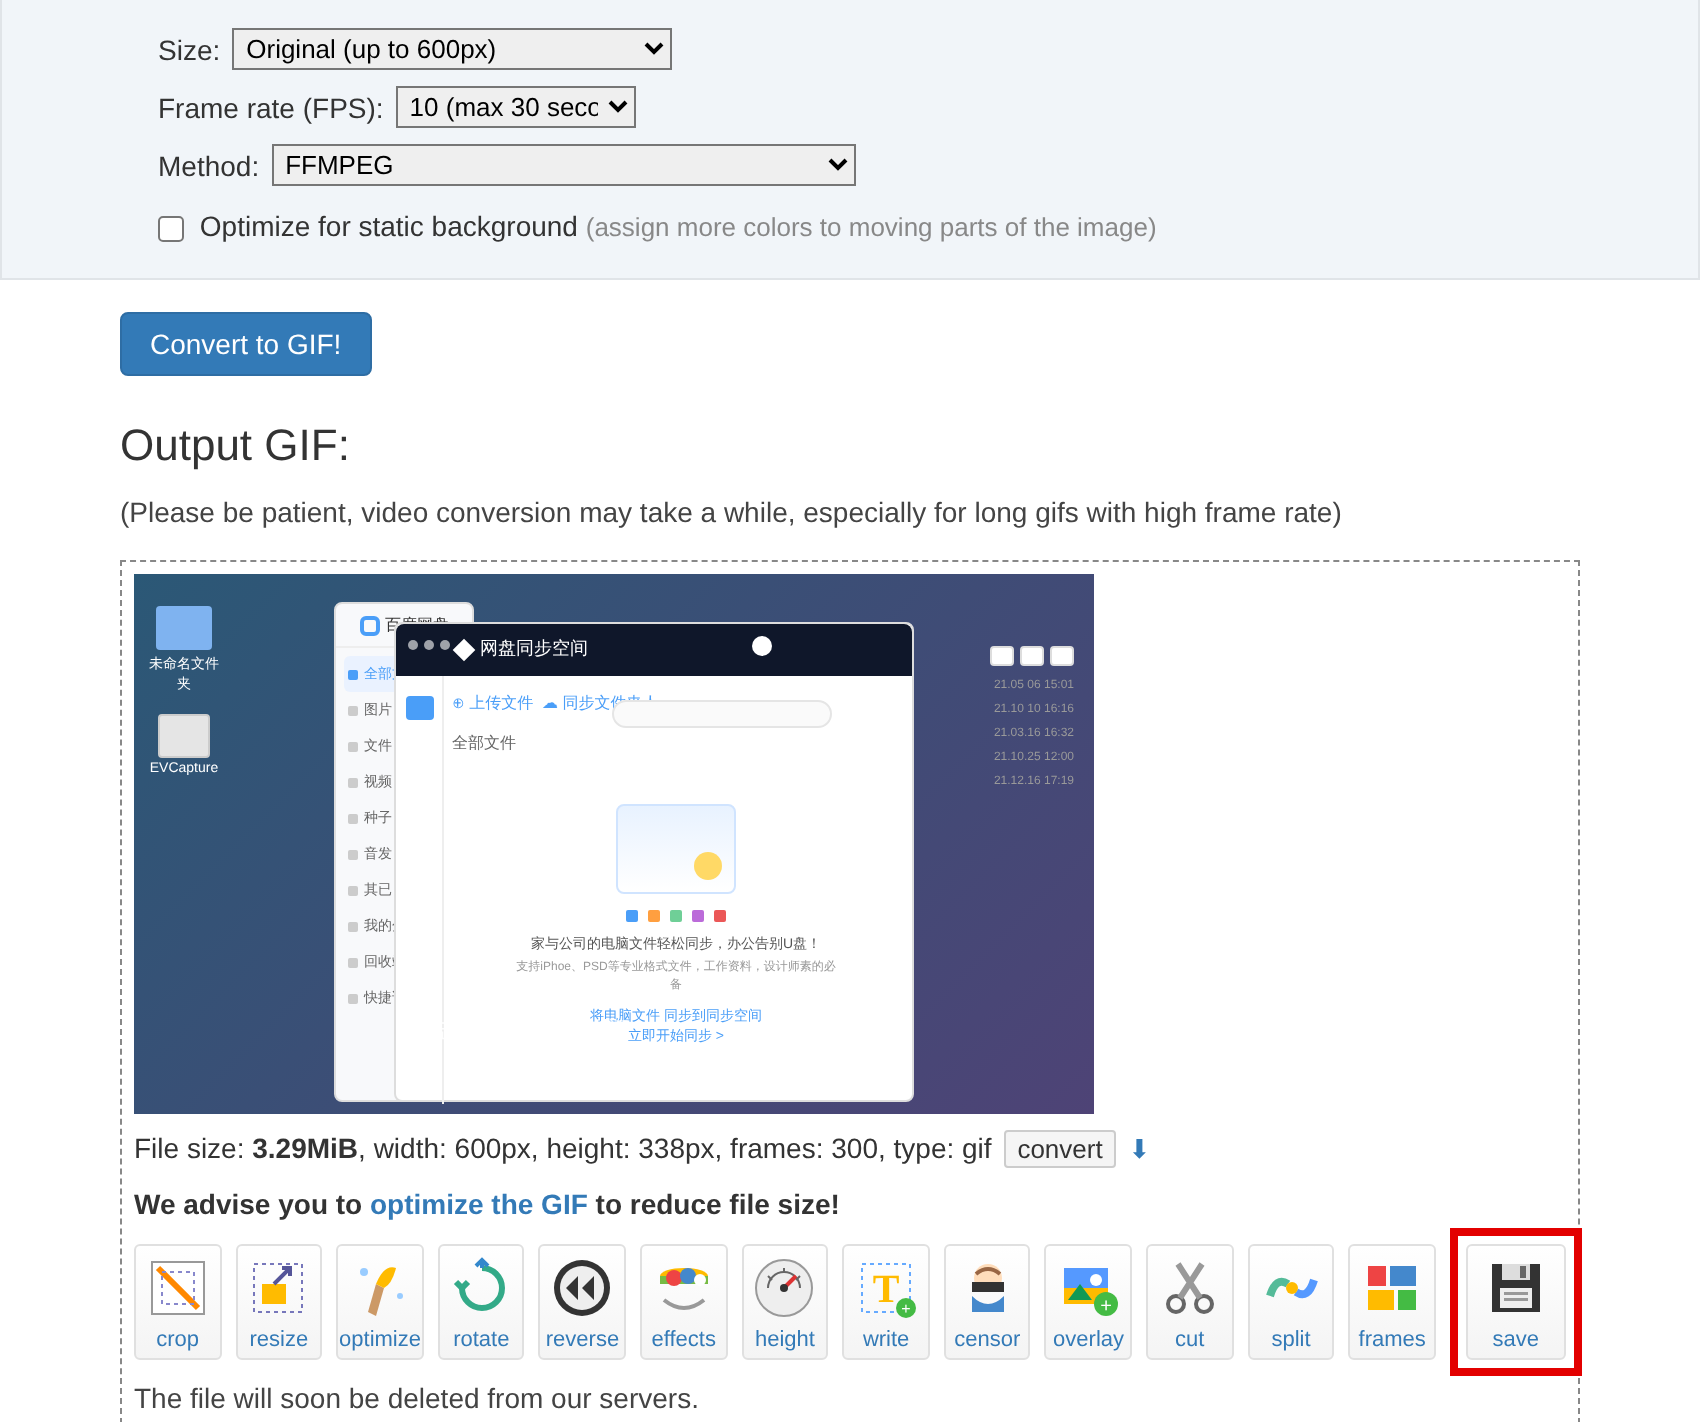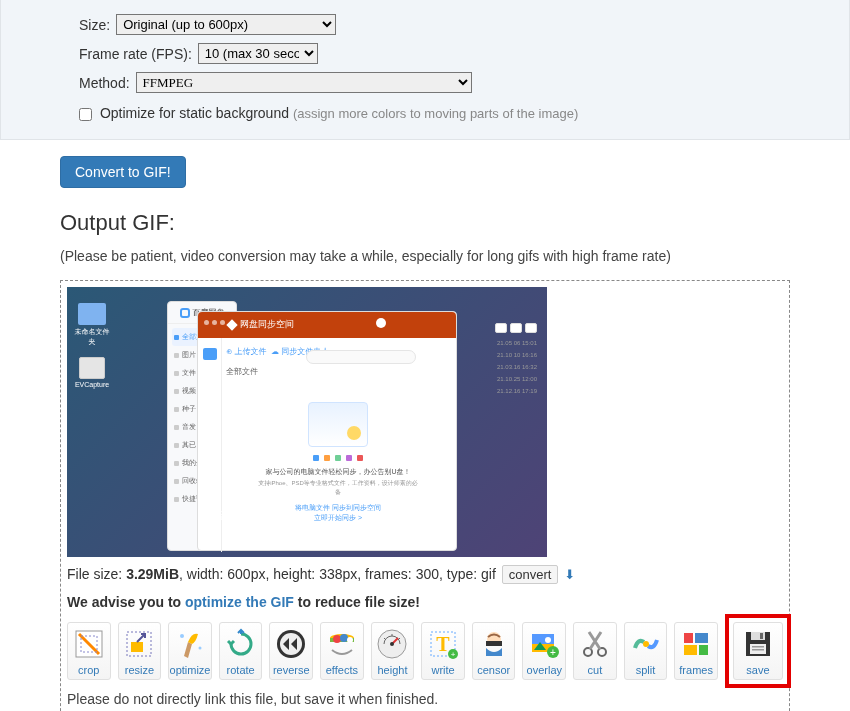--- a/index.html
+++ b/index.html
@@ -3,33 +3,33 @@
 <meta charset="utf-8">
 <style>
 * { box-sizing: border-box; margin: 0; padding: 0; }
 body { font-family: Arial, Helvetica, sans-serif; font-size: 14px; color: #333; background: #fff; width: 850px; }
 .top-form { background: #f1f5f9; padding: 10px 0 18px 0; border: 1px solid #e0e4e8; border-top: none; }
 .form-row { padding: 4px 0 4px 78px; display: flex; align-items: center; }
 .form-row label { margin-right: 6px; }
 select { font-family: Arial; font-size: 13px; padding: 1px 2px; border: 1px solid #767676; background: #efefef; }
 .size-select { width: 220px; }
 .fps-select { width: 120px; }
-.method-select { width: 336px; font-family: Liberation Serif, serif; }
+.method-select { width: 292px; }
 .checkbox-row { padding: 8px 0 0 78px; }
 .checkbox-row input { margin-right: 4px; vertical-align: middle; }
 .help-text { color: #888; font-size: 13px; }
 .convert-btn { margin: 16px 16px 0 60px; background: #337ab7; color: #fff; border: 1px solid #2e6da4; border-radius: 4px; padding: 7px 14px; font-size: 14px; cursor: pointer; }
 .section { padding: 0 60px 40px 60px; }
 .section h2 { font-size: 22px; font-weight: normal; margin: 22px 0 12px 0; }
 .patience { margin-bottom: 16px; color: #444; }
 .output-box { border: 1px dashed #888; padding: 6px; background: #fff; }
 .preview-img { width: 480px; height: 270px; background: linear-gradient(135deg, #2b5876 0%, #4e4376 100%); position: relative; overflow: hidden; }
 .preview-window { position: absolute; background: #fff; border: 1px solid #ddd; border-radius: 4px; }
 .pw-main { left: 130px; top: 24px; width: 260px; height: 240px; }
-.pw-main-header { height: 26px; background: #c2410c; border-radius: 4px 4px 0 0; position: relative; }
+.pw-main-header { height: 26px; background: #0f172a; border-radius: 4px 4px 0 0; position: relative; }
 .pw-dots { position: absolute; left: 6px; top: 8px; display: flex; gap: 3px; }
 .pw-dots span { width: 5px; height: 5px; border-radius: 50%; background: rgba(255,255,255,0.6); }
 .pw-main-title { position: absolute; left: 30px; top: 6px; color: #fff; font-size: 9px; }
 .pw-avatar { position: absolute; right: 70px; top: 6px; width: 10px; height: 10px; border-radius: 50%; background: #fff; }
 .pw-search { position: absolute; right: 40px; top: 38px; width: 110px; height: 14px; border: 1px solid #e5e5e5; border-radius: 8px; background: #fafafa; }
 .pw-sidebar { position: absolute; left: 0; top: 26px; width: 24px; height: 214px; border-right: 1px solid #eee; }
 .pw-sidebar-icon { width: 14px; height: 12px; background: #4a9ef8; margin: 10px auto 0; border-radius: 2px; }
 .pw-toolbar { position: absolute; left: 28px; top: 34px; font-size: 8px; color: #4a9ef8; }
 .pw-center { position: absolute; left: 60px; top: 90px; width: 160px; text-align: center; }
 .pw-center-img { width: 60px; height: 45px; background: linear-gradient(180deg,#e8f2ff,#fff); border: 1px solid #d0e4ff; border-radius: 4px; margin: 0 auto 8px; position: relative; }
@@ -371,21 +371,20 @@
                   <rect x="10" y="18" width="12" height="1.5" fill="#999"></rect>
                   <rect x="10" y="21" width="12" height="1.5" fill="#999"></rect>
                 </svg>
               </div>
           <div class="tool-label">save</div>
         </div>
       </div>
     </div>
 
     <div class="notes">
-      <div>Please do not directly link this file, but save it when finished.</div>
       <div>The file will soon be deleted from our servers.</div>
     </div>
   </div>
 </div>
 
 
 
 </div>
 
 </body></html>

